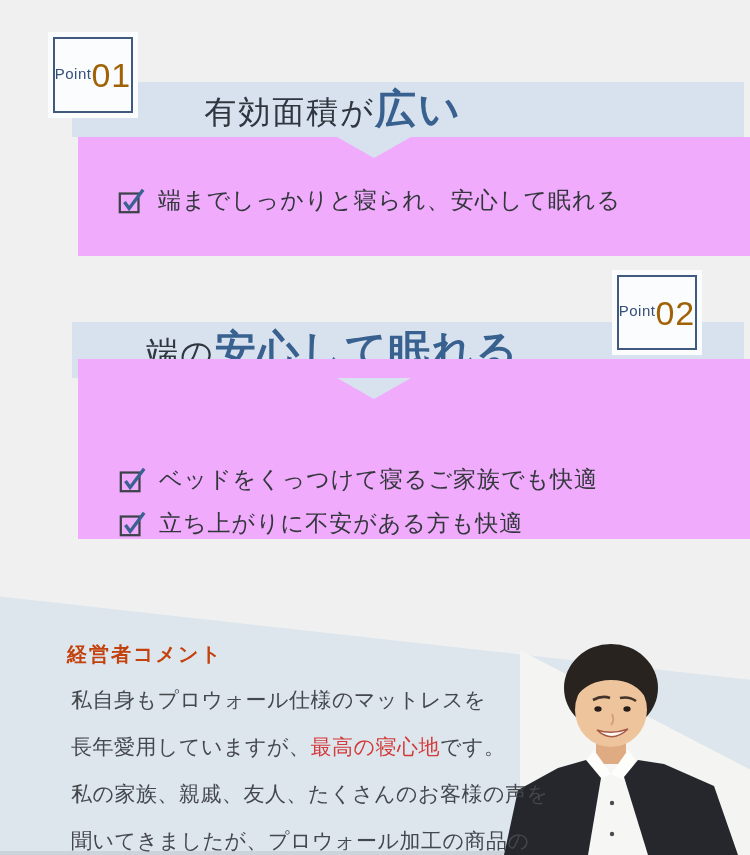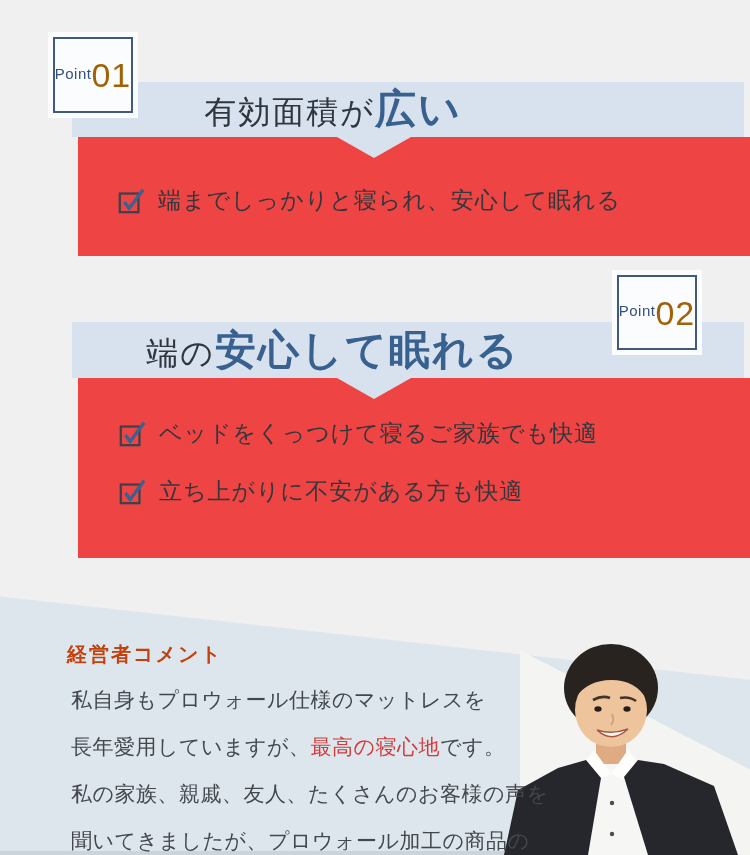--- a/index.html
+++ b/index.html
@@ -66,33 +66,34 @@
     border-top:21px solid #d8e2ee;
     z-index:2;
   }
   .tri-1{left:337px;top:137px;}
   .tri-2{left:337px;top:378px;}
 
   
   .panel{
     position:absolute;
     left:78px;width:672px;
-    background:#ef4444;
+    background:#f0abfc;
     box-sizing:border-box;
   }
   .panel-1{
     top:137px;height:119px;
     display:flex;align-items:center;justify-content:center;
     padding-right:90px;padding-top:8px;
   }
   .panel-2{
-    top:378px;height:180px;
+    top:359px;height:180px;
     display:flex;flex-direction:column;
     padding:40px 0 0 40px;
-    gap:27px;
+    gap:13px;
+    justify-content:flex-end;
   }
   .check-row{
     display:flex;align-items:center;gap:13px;
   }
   .checkbox{width:28px;height:28px;display:inline-flex;flex:0 0 auto;}
   .check-text{
     font-family:"Liberation Serif","DejaVu Serif",serif;
     font-size:23px;color:#33373c;letter-spacing:1px;
     white-space:nowrap;
   }

